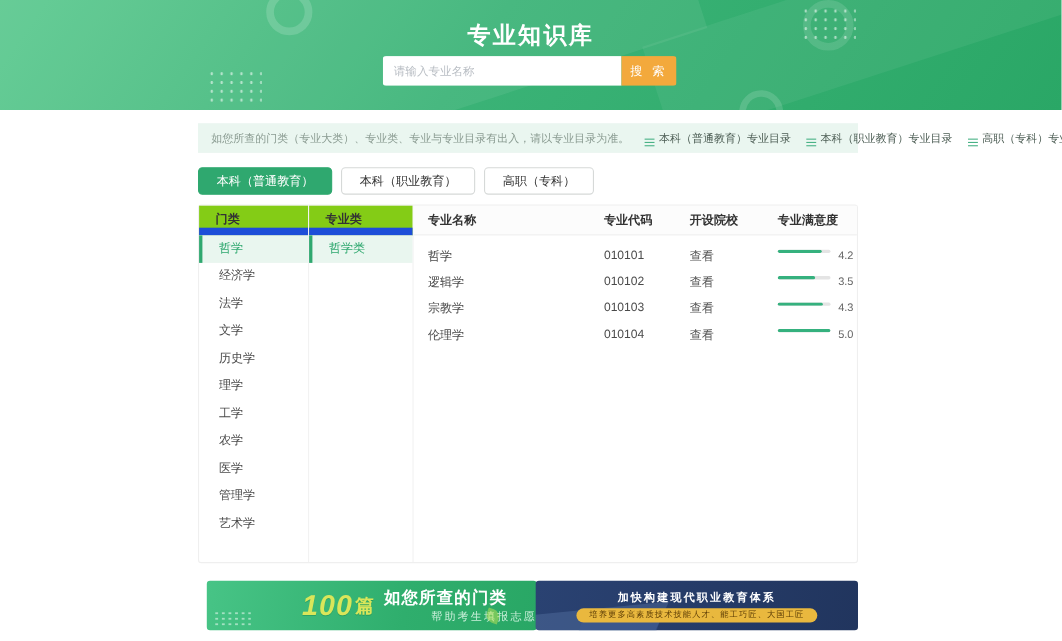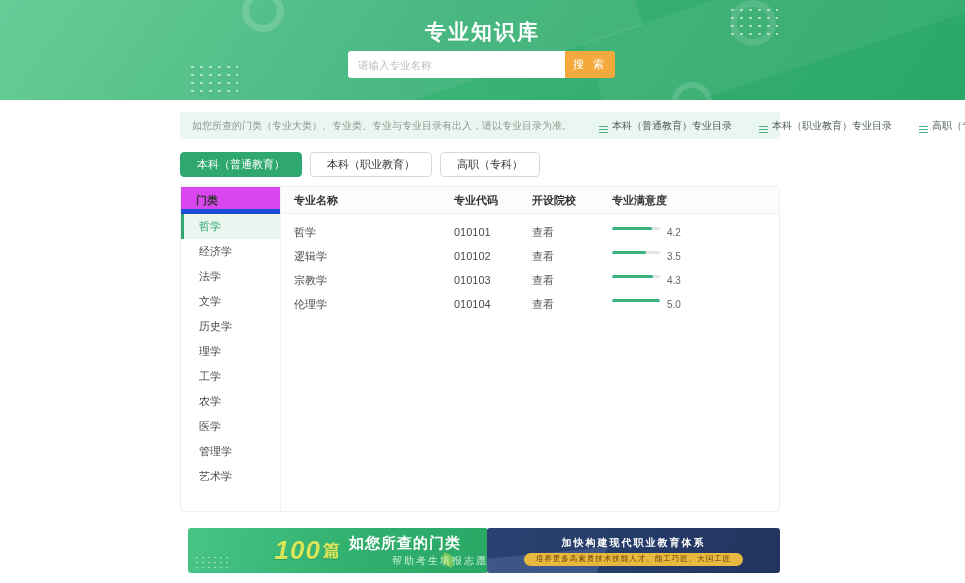--- a/index.html
+++ b/index.html
@@ -29,21 +29,21 @@
     display: flex; border-radius: 3px; overflow: hidden; }
   .searchbar input { flex: 1; border: none; outline: none; padding: 0 10px;
     font-size: 10.5px; color: #333; background: #fff; }
   .searchbar input::placeholder { color: #b9bec4; }
   .searchbar button { width: 50px; border: none; background: #f3a93c; color: #fff;
     font-size: 11px; letter-spacing: 3px; cursor: pointer; font-family: inherit; }
 
   
   .notice { position: absolute; left: 180px; top: 112px; width: 600px; height: 27px;
     background: #eaf6f0; border-radius: 0; display: flex; align-items: center;
-    padding: 0 12px; font-size: 10px; gap: 13px; }
+    padding: 0 12px; font-size: 10px; }
   .notice-text { color: #8a9b91; flex: 1; white-space: nowrap; }
   .notice-link { display: flex; align-items: flex-end; margin-left: 14px; color: #4c5d54;
     cursor: pointer; white-space: nowrap; }
   .list-icon { display: inline-block; width: 9px; height: 7px; margin-right: 4px;
     background: linear-gradient(#49b286 0 0) 0 0/9px 1.4px no-repeat,
                 linear-gradient(#49b286 0 0) 0 3px/9px 1.4px no-repeat,
                 linear-gradient(#49b286 0 0) 0 6px/9px 1.4px no-repeat; }
 
   
   .tabs { position: absolute; left: 180px; top: 152px; display: flex; gap: 8px; }
@@ -53,21 +53,21 @@
   .tab.active { background: #2fa86f; border-color: #2fa86f; color: #fff; }
 
   
   .panel { position: absolute; left: 180px; top: 186px; width: 600px; height: 326px;
     border: 1px solid #efefef; border-radius: 3px; background: #fff; display: flex; }
   .col { display: flex; flex-direction: column; }
   .col-menlei { width: 100px; border-right: 1px solid #f2f2f2; }
   .col-zylei { width: 95px; border-right: 1px solid #f2f2f2; }
   .col-table { flex: 1; }
   .col-head { height: 27px; line-height: 27px; padding-left: 15px; font-size: 11px;
-    color: #333; background: #d946ef; border-bottom: 5px solid #1d4ed8; font-weight: bold; }
+    color: #333; background: #84cc16; border-bottom: 7px solid #1d4ed8; font-weight: bold; }
   .side-item { height: 25px; line-height: 25px; padding-left: 15px; font-size: 11px;
     color: #4a4a4a; cursor: pointer; border-left: 3px solid transparent; }
   .side-item.active { background: #e9f6ef; color: #2fa86f; border-left-color: #2fa86f; }
 
   .thead { display: grid; grid-template-columns: 160px 78px 80px 1fr;
     height: 27px; align-items: center; padding-left: 13px; background: #fcfcfc;
     border-bottom: 1px solid #f0f0f0; font-size: 11px; color: #333; font-weight: bold; }
   .trow { display: grid; grid-template-columns: 160px 78px 80px 1fr;
     height: 24px; align-items: center; padding-left: 13px; font-size: 11px; color: #4a4a4a; }
   .tbody { padding-top: 6px; }
@@ -158,20 +158,26 @@
         <div class="side-item">文学</div>
         <div class="side-item">历史学</div>
         <div class="side-item">理学</div>
         <div class="side-item">工学</div>
         <div class="side-item">农学</div>
         <div class="side-item">医学</div>
         <div class="side-item">管理学</div>
         <div class="side-item">艺术学</div>
       </div>
   </div>
+  <div class="col col-zylei">
+    <div class="col-head">专业类</div>
+    <div id="zhuanyelei-list">
+        <div class="side-item active">哲学类</div>
+      </div>
+  </div>
   <div class="col col-table">
     <div class="thead">
       <span>专业名称</span>
       <span>专业代码</span>
       <span>开设院校</span>
       <span>专业满意度</span>
     </div>
     <div class="tbody" id="table-body">
         <div class="trow">
           <span>哲学</span>

